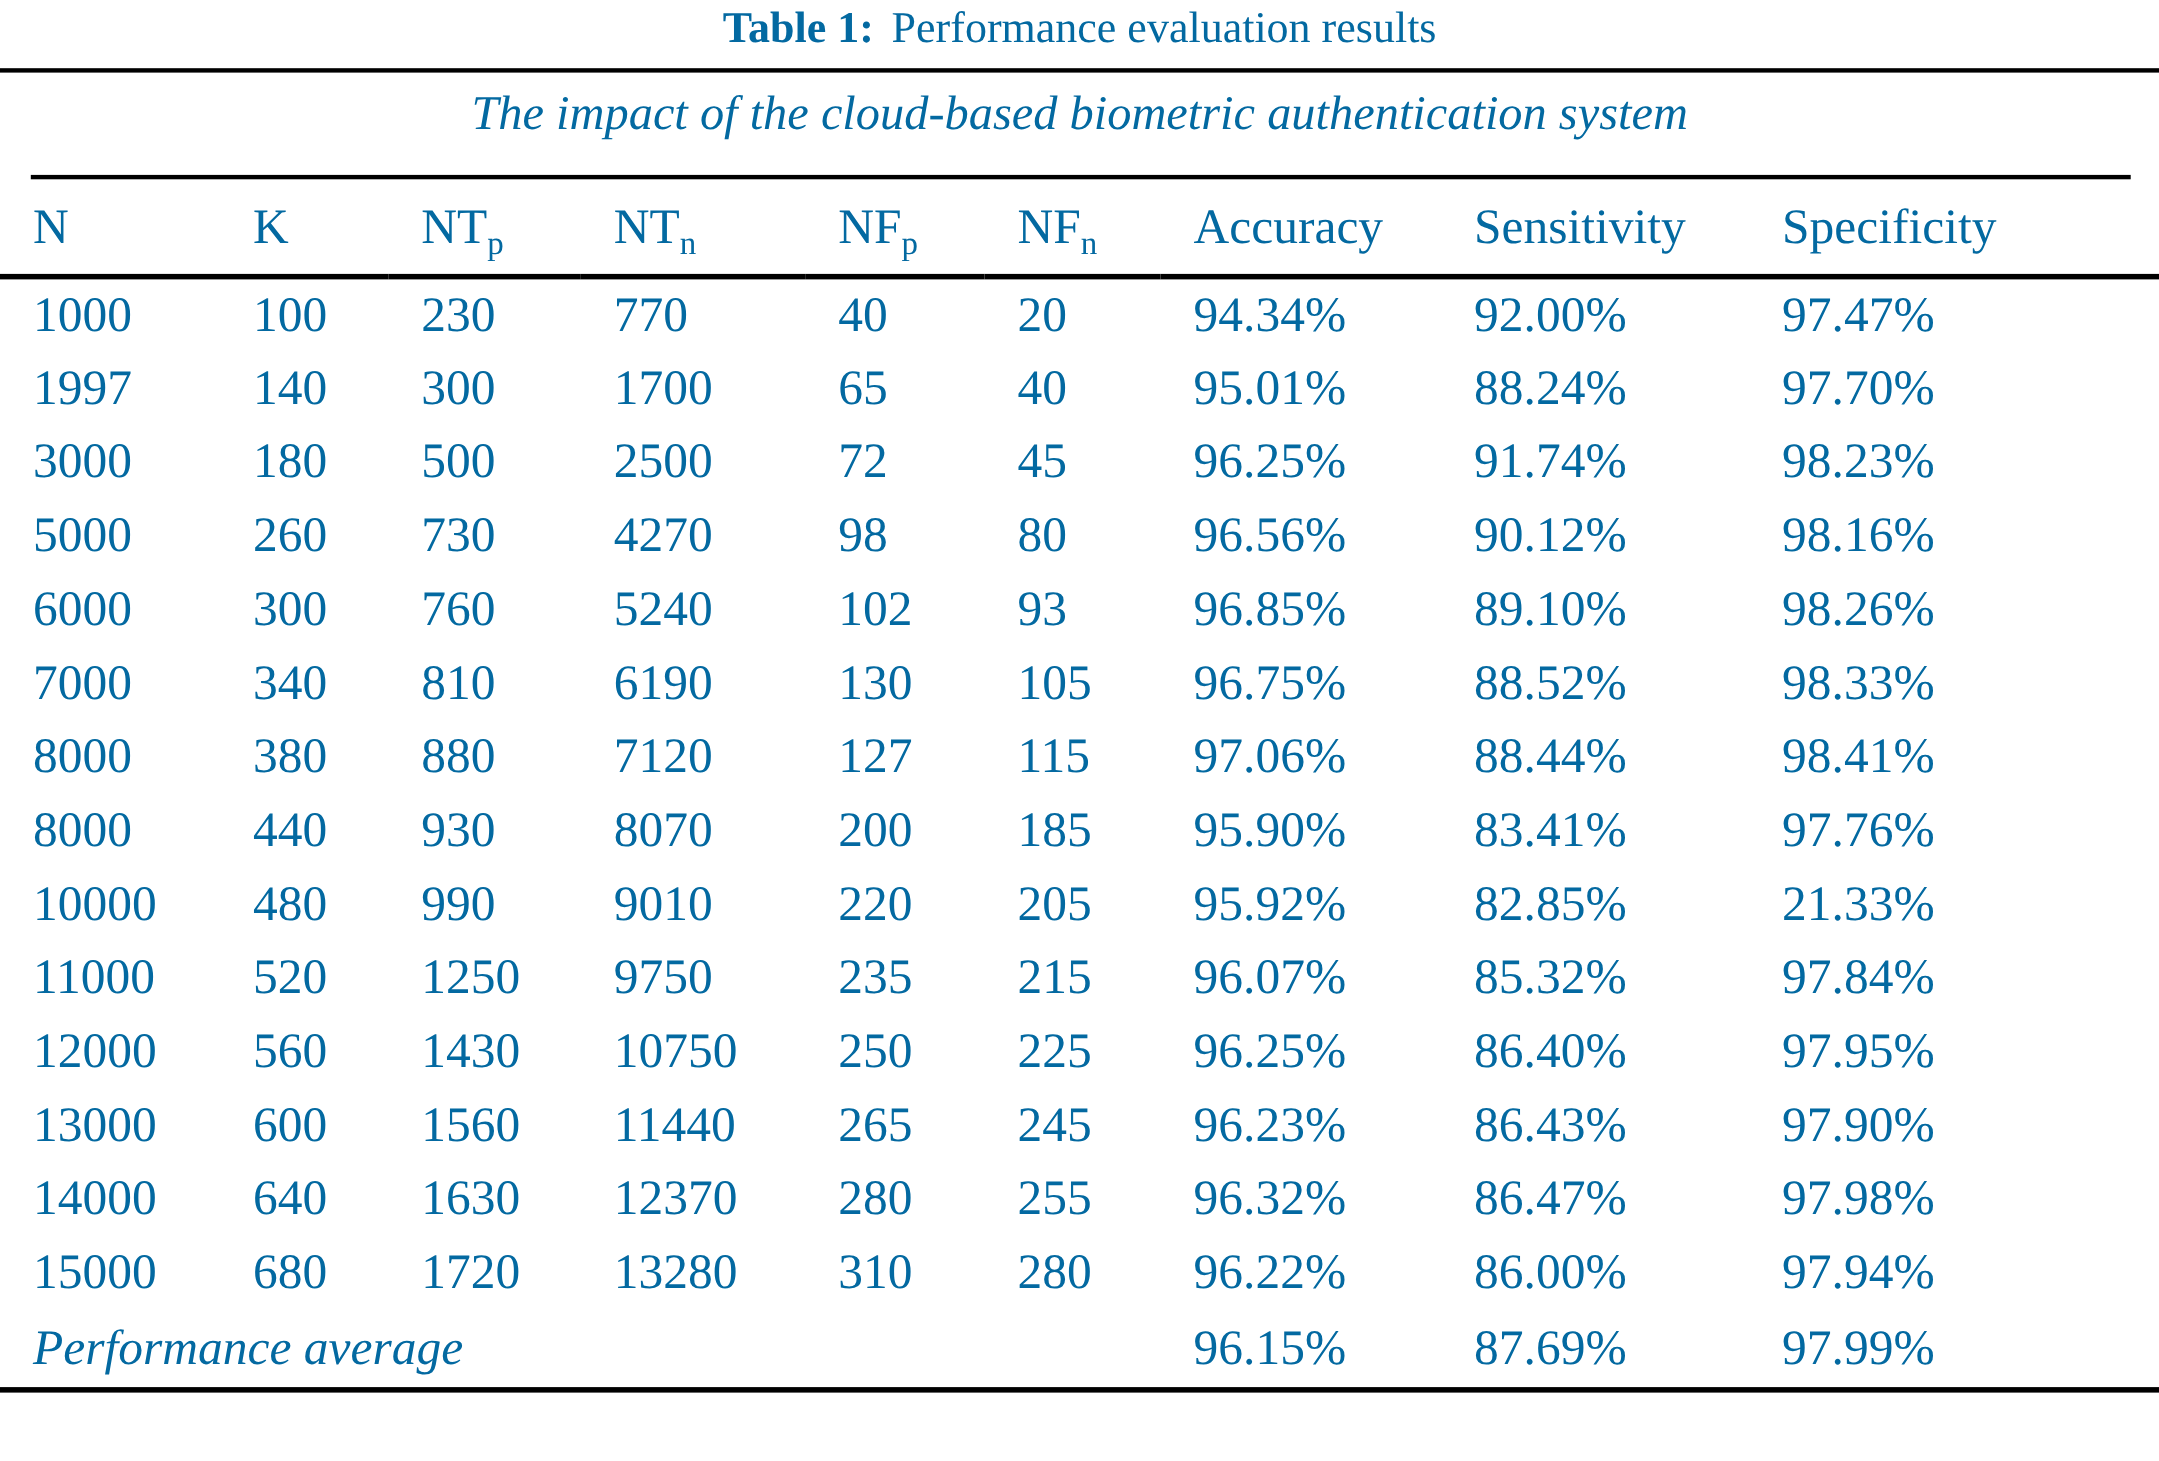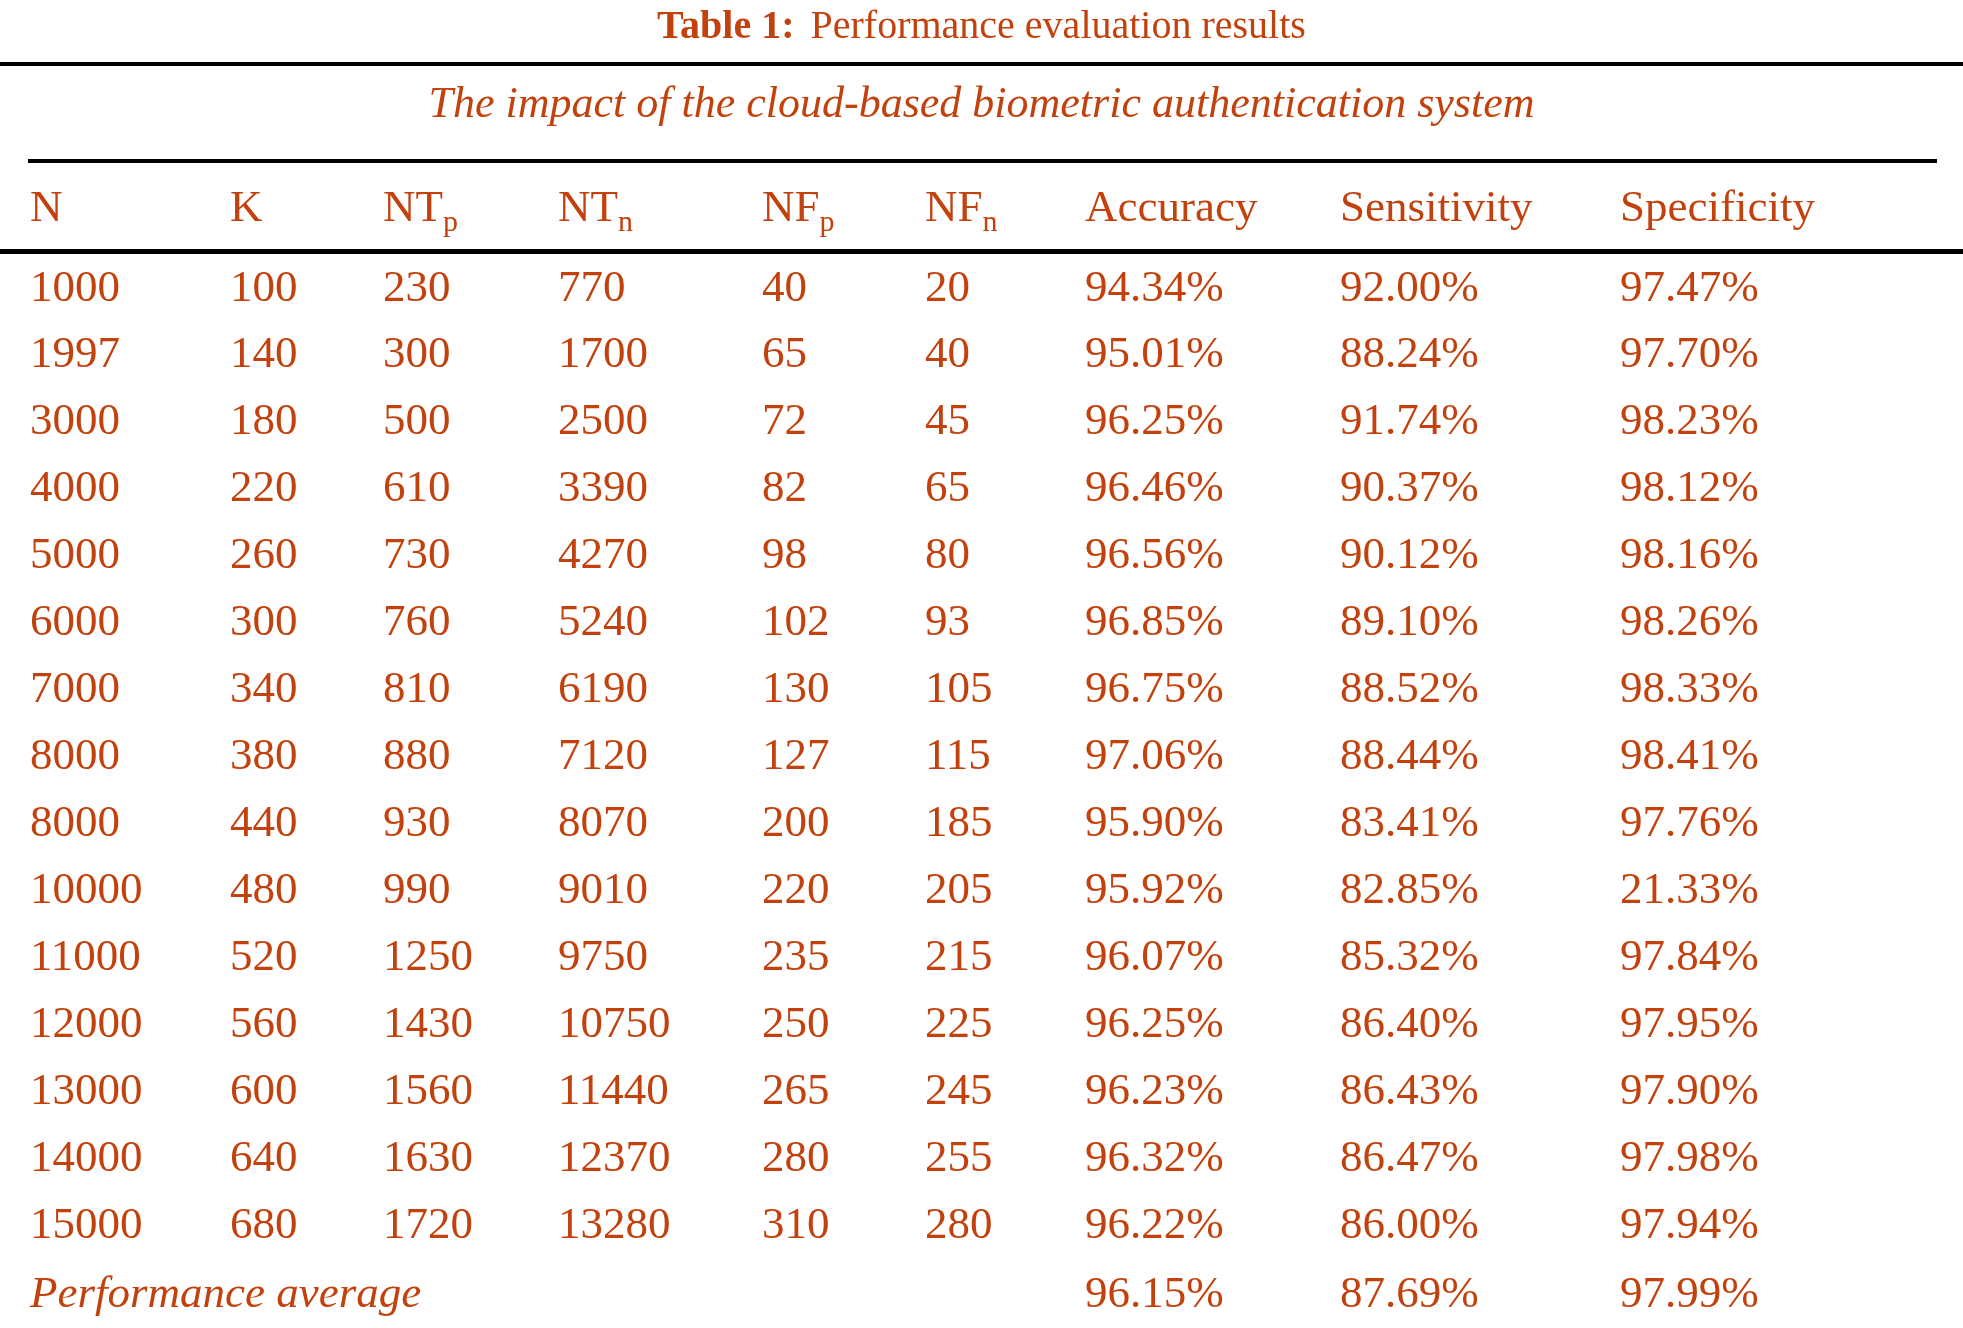--- a/index.html
+++ b/index.html
@@ -5,21 +5,21 @@
   html, body {
     margin: 0;
     padding: 0;
     background: #ffffff;
   }
   .page {
     position: relative;
     width: 1963px;
     height: 1328px;
     background: #ffffff;
-    color: #c2410c;
+    color: #0369a1;
     font-family: "Liberation Serif", serif;
     overflow: hidden;
   }
   .caption {
     height: 48px;
     line-height: 50px;
     text-align: center;
     font-size: 40px;
     white-space: nowrap;
   }
@@ -160,31 +160,20 @@
           <td>180</td>
           <td>500</td>
           <td>2500</td>
           <td>72</td>
           <td>45</td>
           <td>96.25%</td>
           <td>91.74%</td>
           <td>98.23%</td>
         </tr>
         <tr>
-          <td>4000</td>
-          <td>220</td>
-          <td>610</td>
-          <td>3390</td>
-          <td>82</td>
-          <td>65</td>
-          <td>96.46%</td>
-          <td>90.37%</td>
-          <td>98.12%</td>
-        </tr>
-        <tr>
           <td>5000</td>
           <td>260</td>
           <td>730</td>
           <td>4270</td>
           <td>98</td>
           <td>80</td>
           <td>96.56%</td>
           <td>90.12%</td>
           <td>98.16%</td>
         </tr>

